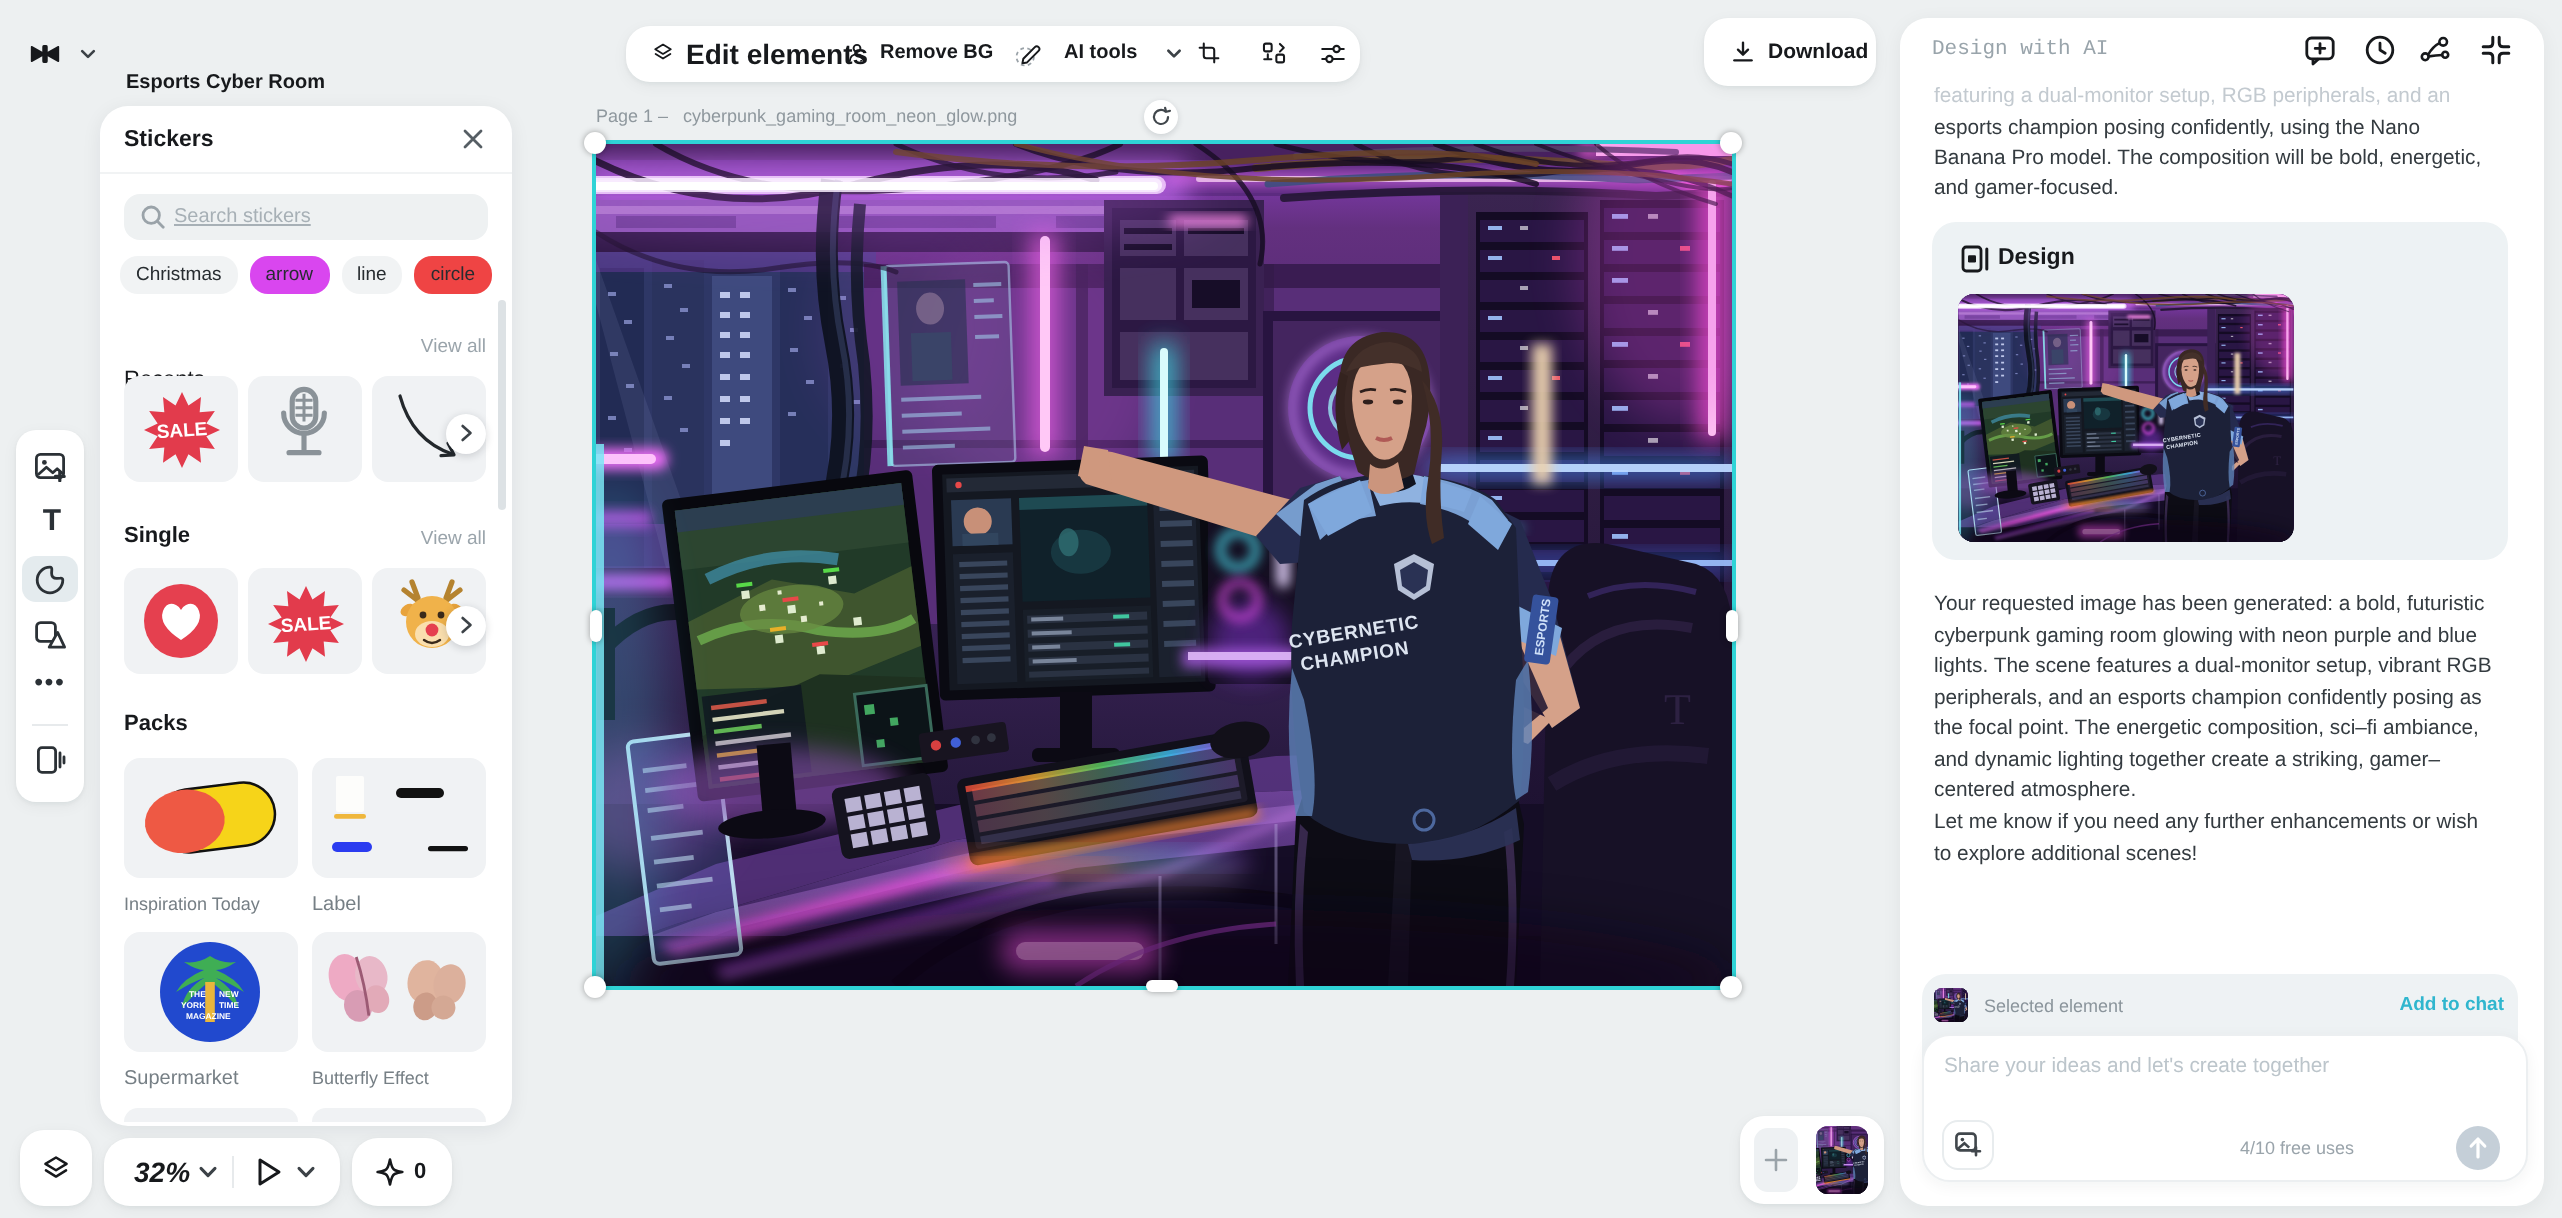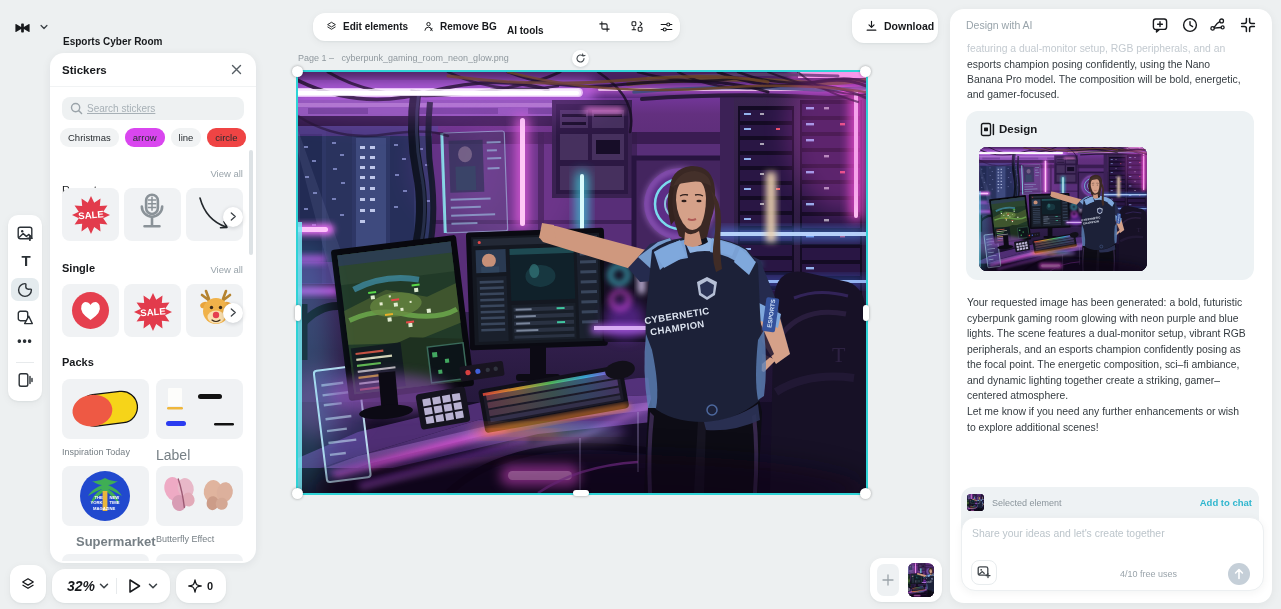--- a/index.html
+++ b/index.html
@@ -20,31 +20,31 @@
     <path d="M1.5 2 L5.5 6 L9.5 2" fill="none" stroke="#3c4247" stroke-width="1.8" stroke-linecap="round" stroke-linejoin="round"></path>
   </svg>
 <div class="abs" style="left:63px;top:36px;font-size:10px;font-weight:bold;color:#17191c;">Esports Cyber Room</div>
 
 <div class="abs pill" style="left:313px;top:13px;width:367px;height:28px;"></div>
 <div class="abs" style="left:326px;top:14px;height:25px;display:flex;align-items:center;gap:6px;">
   <svg width="11" height="11" viewBox="0 0 17 17">
       <path d="M8.5 2 L14.5 5.6 L8.5 9.2 L2.5 5.6 Z" fill="none" stroke="#17191c" stroke-width="1.4" stroke-linejoin="round"></path>
       <path d="M2.8 9.3 L8.5 12.8 L14.2 9.3" fill="none" stroke="#17191c" stroke-width="1.4" stroke-linecap="round" stroke-linejoin="round"></path>
     </svg>
-  <span style="font-size:10px;font-weight:bold;color:#17191c;">Edit elements</span>
+  <span style="font-size:14px;font-weight:bold;color:#17191c;">Edit elements</span>
 </div>
 <div class="abs" style="left:423px;top:14px;height:25px;display:flex;align-items:center;gap:6px;">
   <svg width="11" height="11" viewBox="0 0 16 16">
       <circle cx="8" cy="4.6" r="2.5" fill="none" stroke="#17191c" stroke-width="1.4"></circle>
       <path d="M2.8 13.5 Q3.2 9 8 9 Q12.8 9 13.2 13.5" fill="none" stroke="#17191c" stroke-width="1.4" stroke-linecap="round"></path>
       <path d="M10.8 11.2 l2.6 2.6 M13.4 11.2 l-2.6 2.6" stroke="#17191c" stroke-width="1.2" stroke-linecap="round"></path>
     </svg>
   <span style="font-size:10px;font-weight:bold;color:#17191c;">Remove BG</span>
 </div>
-<div class="abs" style="left:507px;top:14px;height:25px;display:flex;align-items:center;gap:11px;flex-direction:column;">
+<div class="abs" style="left:507px;top:14px;height:25px;display:flex;align-items:center;gap:11px;">
   <svg width="14" height="14" viewBox="0 0 18 18">
       <circle cx="7.2" cy="10.8" r="5.6" fill="none" stroke="#9aa2a8" stroke-width="1.1" stroke-dasharray="2.4 2.2"></circle>
       <path d="M6 12 L13.4 4.6 Q14.6 3.4 15.8 4.6 Q17 5.8 15.8 7 L8.4 14.4 L5.4 15 Z" fill="#fff" stroke="#17191c" stroke-width="1.3" stroke-linejoin="round"></path>
     </svg>
   <span style="font-size:10px;font-weight:bold;color:#17191c;">AI tools</span>
   <svg width="8" height="6" viewBox="0 0 10 7" style="margin-left:3px;">
       <path d="M1.5 1.5 L5 5 L8.5 1.5" fill="none" stroke="#3c4247" stroke-width="1.7" stroke-linecap="round" stroke-linejoin="round"></path>
     </svg>
 </div>
 <svg class="abs" style="left:599px;top:21px;" width="11" height="11" viewBox="0 0 16 16">
@@ -200,21 +200,21 @@
     </g>
   </svg>
 <svg class="abs" style="left:162px;top:386px;" width="76" height="48" viewBox="0 0 76 48">
     <rect x="6" y="2" width="14" height="18" rx="1" fill="#fdfdfb"></rect>
     <rect x="5" y="21" width="16" height="2.4" rx="1.2" fill="#efb73c"></rect>
     <rect x="36" y="8" width="24" height="5" rx="2.5" fill="#121212"></rect>
     <rect x="4" y="35" width="20" height="5" rx="2.5" fill="#2b3cf0"></rect>
     <rect x="52" y="37" width="20" height="2.6" rx="1.3" fill="#121212"></rect>
   </svg>
 <div class="abs" style="left:62px;top:447px;font-size:9px;color:#767f85;">Inspiration Today</div>
-<div class="abs" style="left:156px;top:447px;font-size:14px;color:#767f85;">Label</div>
+<div class="abs" style="left:156px;top:447px;font-size:10px;color:#767f85;">Label</div>
 <div class="abs" style="left:62px;top:466px;width:87px;height:60px;background:#f0f2f4;border-radius:8px;"></div>
 <div class="abs" style="left:156px;top:466px;width:87px;height:60px;background:#f0f2f4;border-radius:8px;"></div>
 <svg class="abs" style="left:78px;top:469px;" width="54" height="54" viewBox="0 0 54 54">
     <circle cx="27" cy="27" r="25" fill="#2149ce"></circle>
     <path d="M27 9 Q21 13 14 12 Q20 16 24 16 Q14 20 10 27 Q18 22 24 20 Q14 26 13 35 Q20 27 25 23 L25 40 L29 40 L29 23 Q34 27 41 35 Q40 26 30 20 Q36 22 44 27 Q40 20 30 16 Q34 16 40 12 Q33 13 27 9 Z" fill="#3fae54"></path>
     <rect x="24.6" y="22" width="4.8" height="20" fill="#e9b63c"></rect>
     <text x="16.5" y="29.5" font-size="4.2" font-weight="bold" fill="#fff" font-family="Liberation Sans">THE</text>
     <text x="31.5" y="29.5" font-size="4.2" font-weight="bold" fill="#fff" font-family="Liberation Sans">NEW</text>
     <text x="12.5" y="35" font-size="4.2" font-weight="bold" fill="#fff" font-family="Liberation Sans">YORK</text>
     <text x="31.5" y="35" font-size="4.2" font-weight="bold" fill="#fff" font-family="Liberation Sans">TIME</text>
@@ -228,21 +228,21 @@
       <ellipse cx="25" cy="29" rx="6" ry="7" fill="#e2aab8"></ellipse>
       <path d="M20 6 Q21 20 19 36" stroke="#9c5a74" stroke-width="1.4" fill="none"></path>
     </g>
     <g transform="rotate(10 56 24)">
       <ellipse cx="50" cy="20" rx="9" ry="11" fill="#e0b49e"></ellipse>
       <ellipse cx="62" cy="19" rx="8" ry="10" fill="#dcb09c"></ellipse>
       <ellipse cx="52" cy="32" rx="6" ry="7" fill="#cc9c88"></ellipse>
       <ellipse cx="61" cy="31" rx="6" ry="6" fill="#d4a894"></ellipse>
     </g>
   </svg>
-<div class="abs" style="left:76px;top:534px;font-size:13px;color:#767f85;font-weight:bold;">Supermarket</div>
+<div class="abs" style="left:62px;top:534px;font-size:10px;color:#767f85;">Supermarket</div>
 <div class="abs" style="left:156px;top:534px;font-size:9px;color:#767f85;">Butterfly Effect</div>
 <div class="abs" style="left:62px;top:554px;width:87px;height:7px;background:#f0f2f4;border-radius:8px 8px 0 0;"></div>
 <div class="abs" style="left:156px;top:554px;width:87px;height:7px;background:#f0f2f4;border-radius:8px 8px 0 0;"></div>
 
 <div class="abs" style="left:249px;top:150px;width:4px;height:105px;background:#dde2e5;border-radius:2px;"></div>
 
 <div class="abs pill" style="left:10px;top:565px;width:36px;height:38px;border-radius:12px;"></div>
 <svg class="abs" style="left:20px;top:577px;" width="16" height="15" viewBox="0 0 17 17">
     <path d="M8.5 2 L14.5 5.6 L8.5 9.2 L2.5 5.6 Z" fill="none" stroke="#17191c" stroke-width="1.4" stroke-linejoin="round"></path>
     <path d="M2.8 9.3 L8.5 12.8 L14.2 9.3" fill="none" stroke="#17191c" stroke-width="1.4" stroke-linecap="round" stroke-linejoin="round"></path>
@@ -260,21 +260,21 @@
 <svg class="abs" style="left:148px;top:583px;" width="10" height="7" viewBox="0 0 10 7">
     <path d="M1.5 1.2 L5 4.8 L8.5 1.2" fill="none" stroke="#3c4247" stroke-width="1.5" stroke-linecap="round" stroke-linejoin="round"></path>
   </svg>
 <div class="abs pill" style="left:176px;top:569px;width:50px;height:34px;border-radius:13px;"></div>
 <svg class="abs" style="left:188px;top:579px;" width="14" height="14" viewBox="0 0 14 14">
     <path d="M7 0.8 Q7.9 5.4 9.3 6 Q10.9 6.8 13.2 7 Q10.9 7.2 9.3 8 Q7.9 8.6 7 13.2 Q6.1 8.6 4.7 8 Q3.1 7.2 0.8 7 Q3.1 6.8 4.7 6 Q6.1 5.4 7 0.8 Z" fill="none" stroke="#17191c" stroke-width="1.3" stroke-linejoin="round"></path>
   </svg>
 <div class="abs" style="left:207px;top:580px;font-size:11px;font-weight:bold;color:#17191c;">0</div>
 
 <div class="abs" style="left:950px;top:9px;width:322px;height:594px;background:#fff;border-radius:14px;box-shadow:0 2px 10px rgba(20,30,40,.06);overflow:hidden;"></div>
-<div class="abs" style="left:966px;top:19px;font-size:10.5px;color:#99a4ab;">Design with AI</div>
+<div class="abs" style="left:966px;top:19px;font-size:10.5px;color:#99a4ab;font-family:Liberation Mono, monospace;">Design with AI</div>
 <svg class="abs" style="left:1152px;top:17px;" width="16" height="16" viewBox="0 0 16 16">
     <rect x="1.4" y="2" width="13.2" height="10.4" rx="2.4" fill="none" stroke="#17191c" stroke-width="1.4"></rect>
     <path d="M8 4.8 L8 9.6 M5.6 7.2 L10.4 7.2" stroke="#17191c" stroke-width="1.4" stroke-linecap="round"></path>
     <path d="M4.5 12.4 L4.5 15 L7.4 12.4" fill="none" stroke="#17191c" stroke-width="1.4" stroke-linejoin="round"></path>
   </svg>
 <svg class="abs" style="left:1182px;top:17px;" width="16" height="16" viewBox="0 0 16 16">
     <circle cx="8" cy="8" r="6.4" fill="none" stroke="#17191c" stroke-width="1.4"></circle>
     <path d="M8 4.6 L8 8 L10.6 9.6" fill="none" stroke="#17191c" stroke-width="1.4" stroke-linecap="round" stroke-linejoin="round"></path>
   </svg>
 <svg class="abs" style="left:1210px;top:18px;" width="15" height="13" viewBox="0 0 15 13">

